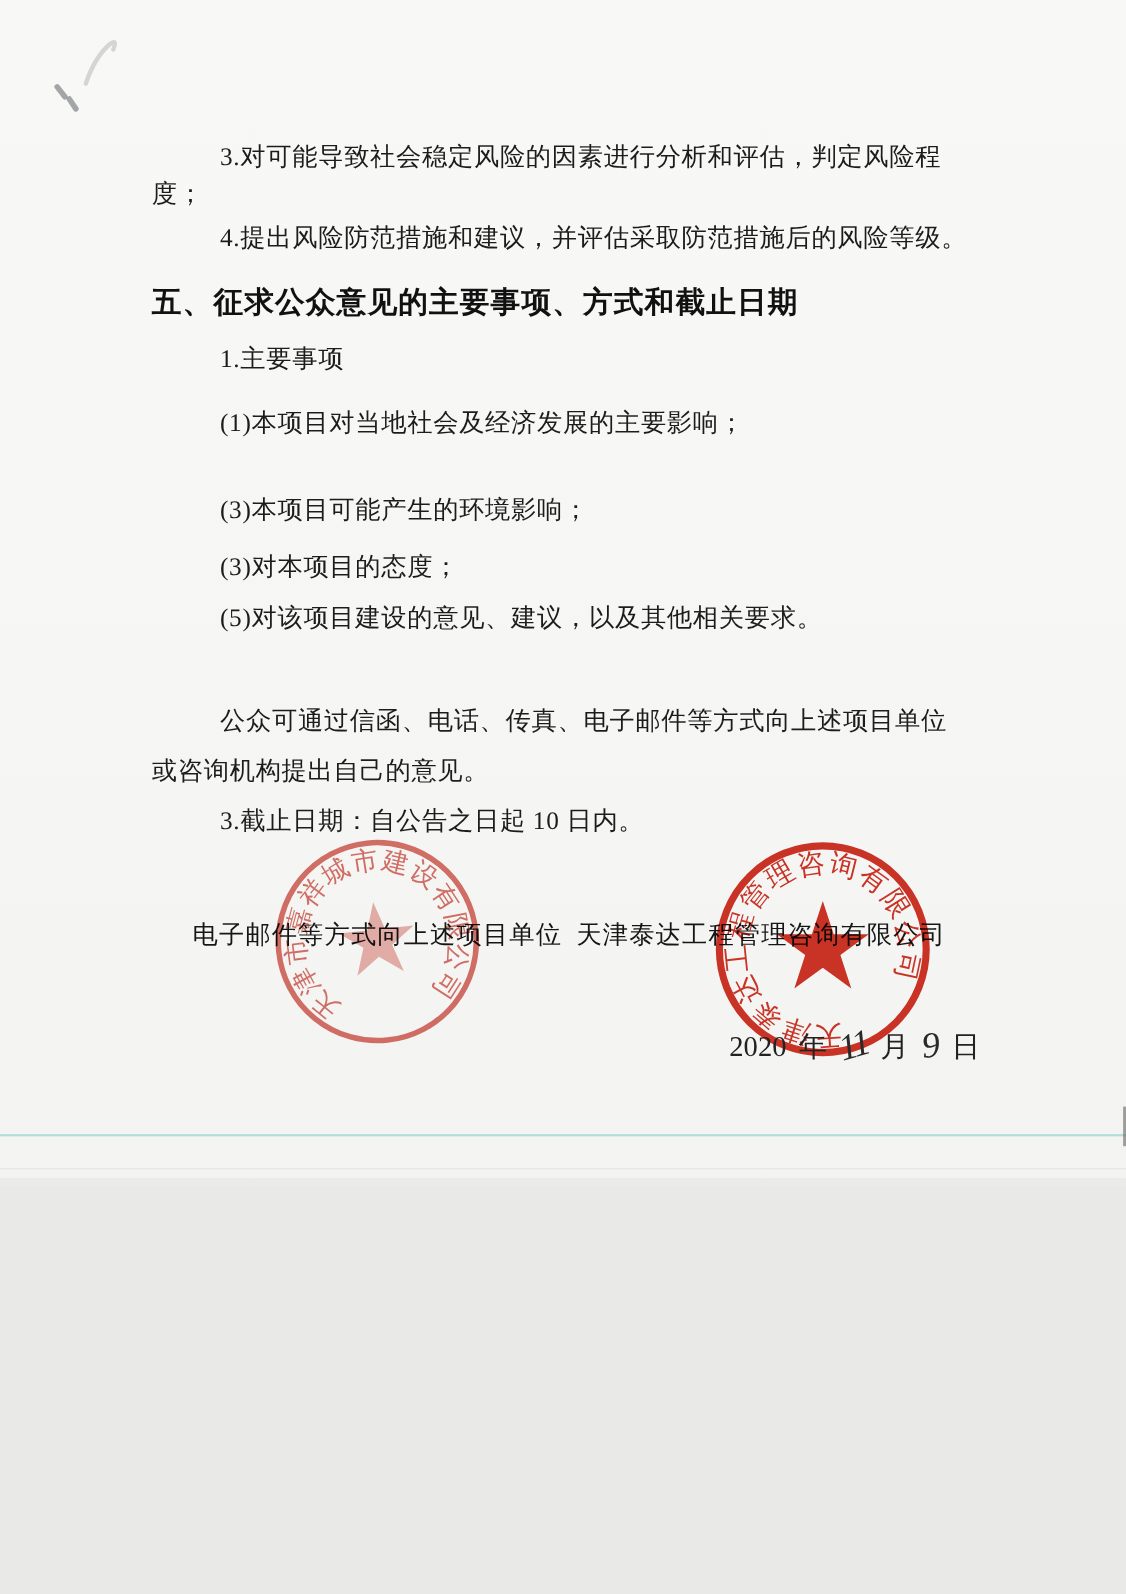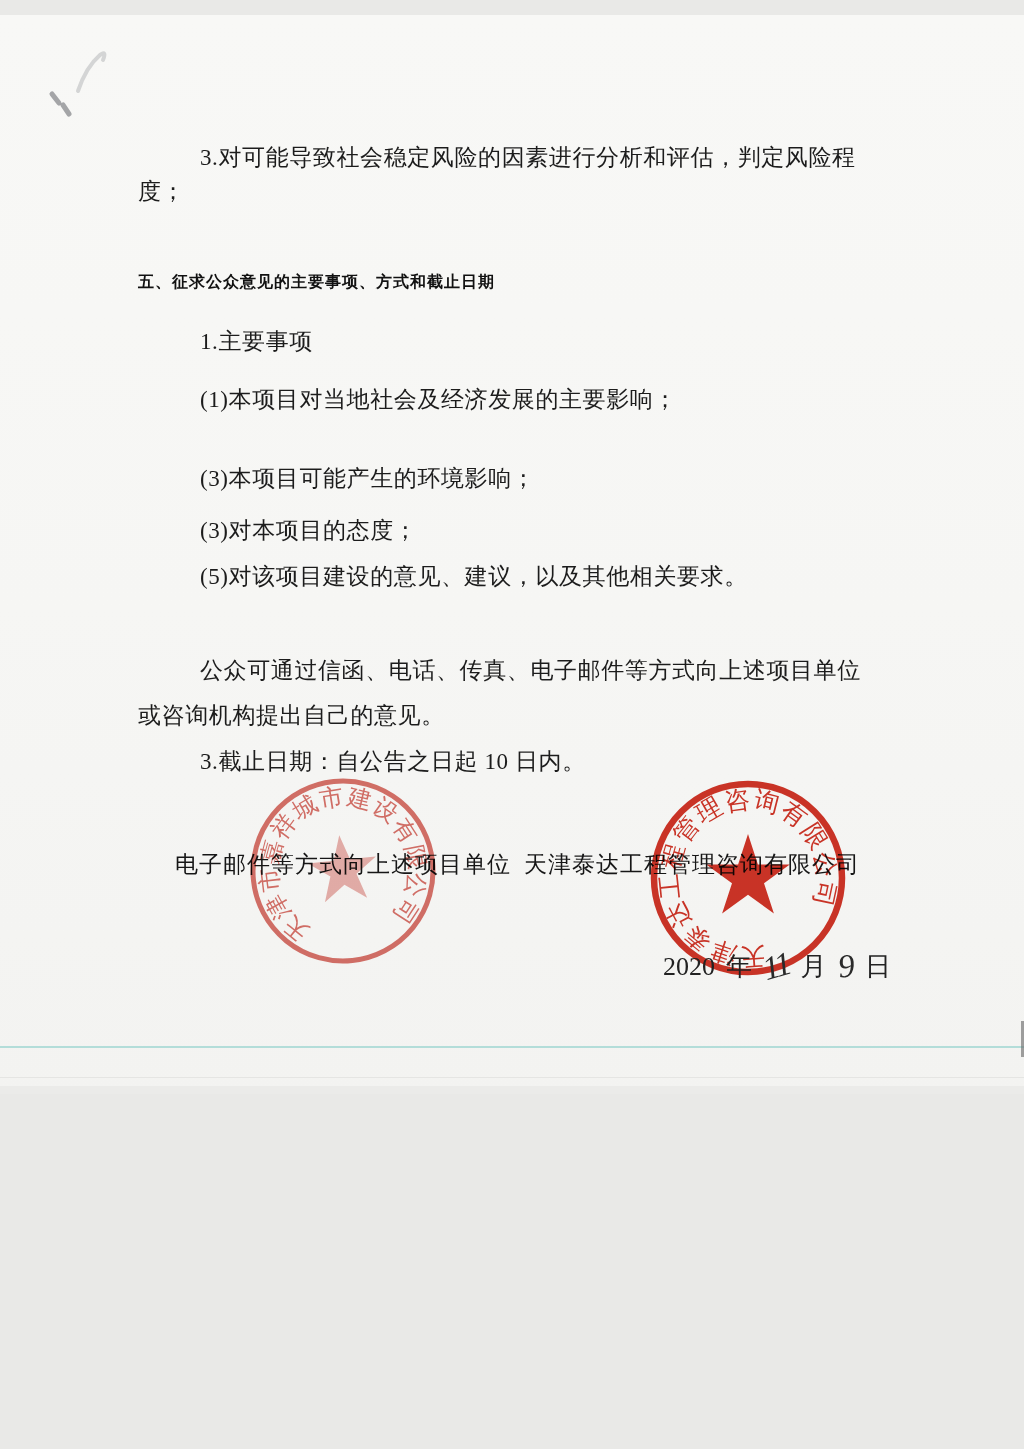--- a/index.html
+++ b/index.html
@@ -1,34 +1,34 @@
 <!DOCTYPE html>
 <html><head>
 <meta charset="utf-8">
 <style>
   html,body{margin:0;padding:0;background:#e9e9e7;}
   .page{
     position:relative;
     width:1024px;height:1079px;
-    margin:15px auto;
+    margin:0 auto;
     background:linear-gradient(180deg,#f8f8f6 0%,#f6f6f4 55%,#f3f3f1 100%);
     overflow:hidden;
     font-family:"Liberation Serif","DejaVu Serif",serif;
     color:#1e1e1e;
   }
   .line{
     position:absolute;
     font-size:23px;
     letter-spacing:0.6px;
     white-space:nowrap;
     color:#1c1c1c;
   }
   .line.heading{
     font-weight:bold;
-    font-size:16px;
+    font-size:27px;
     letter-spacing:1px;
     color:#111;
     font-family:Liberation Serif, serif;
   }
   .company{
     position:absolute;
     top:834px;
     font-size:23px;
     letter-spacing:1px;
     white-space:nowrap;
@@ -80,20 +80,21 @@
 <div class="page">
 
   <svg class="smudge" viewBox="0 0 80 80" aria-hidden="true">
     <path class="sm-light" d="M38,46 Q46,22 60,10 q7,-5 3,5"></path>
     <path class="sm-dark" d="M12,49 l7,9"></path>
     <path class="sm-dark" d="M23,60 l6,9"></path>
   </svg>
 
   <div class="line" style="left:200px;top:127px">3.对可能导致社会稳定风险的因素进行分析和评估，判定风险程</div>
   <div class="line" style="left:138px;top:161px">度；</div>
+  <div class="line" style="left:200px;top:201px">4.提出风险防范措施和建议，并评估采取防范措施后的风险等级。</div>
   <div class="line heading" style="left:138px;top:257px">五、征求公众意见的主要事项、方式和截止日期</div>
   <div class="line" style="left:200px;top:311px">1.主要事项</div>
   <div class="line" style="left:200px;top:369px">(1)本项目对当地社会及经济发展的主要影响；</div>
   <div class="line" style="left:200px;top:448px">(3)本项目可能产生的环境影响；</div>
   <div class="line" style="left:200px;top:500px">(3)对本项目的态度；</div>
   <div class="line" style="left:200px;top:546px">(5)对该项目建设的意见、建议，以及其他相关要求。</div>
   <div class="line" style="left:138px;top:685px">或咨询机构提出自己的意见。</div>
   <div class="line" style="left:200px;top:640px">公众可通过信函、电话、传真、电子邮件等方式向上述项目单位</div>
   <div class="line" style="left:200px;top:731px">3.截止日期：自公告之日起 10 日内。</div>
 

